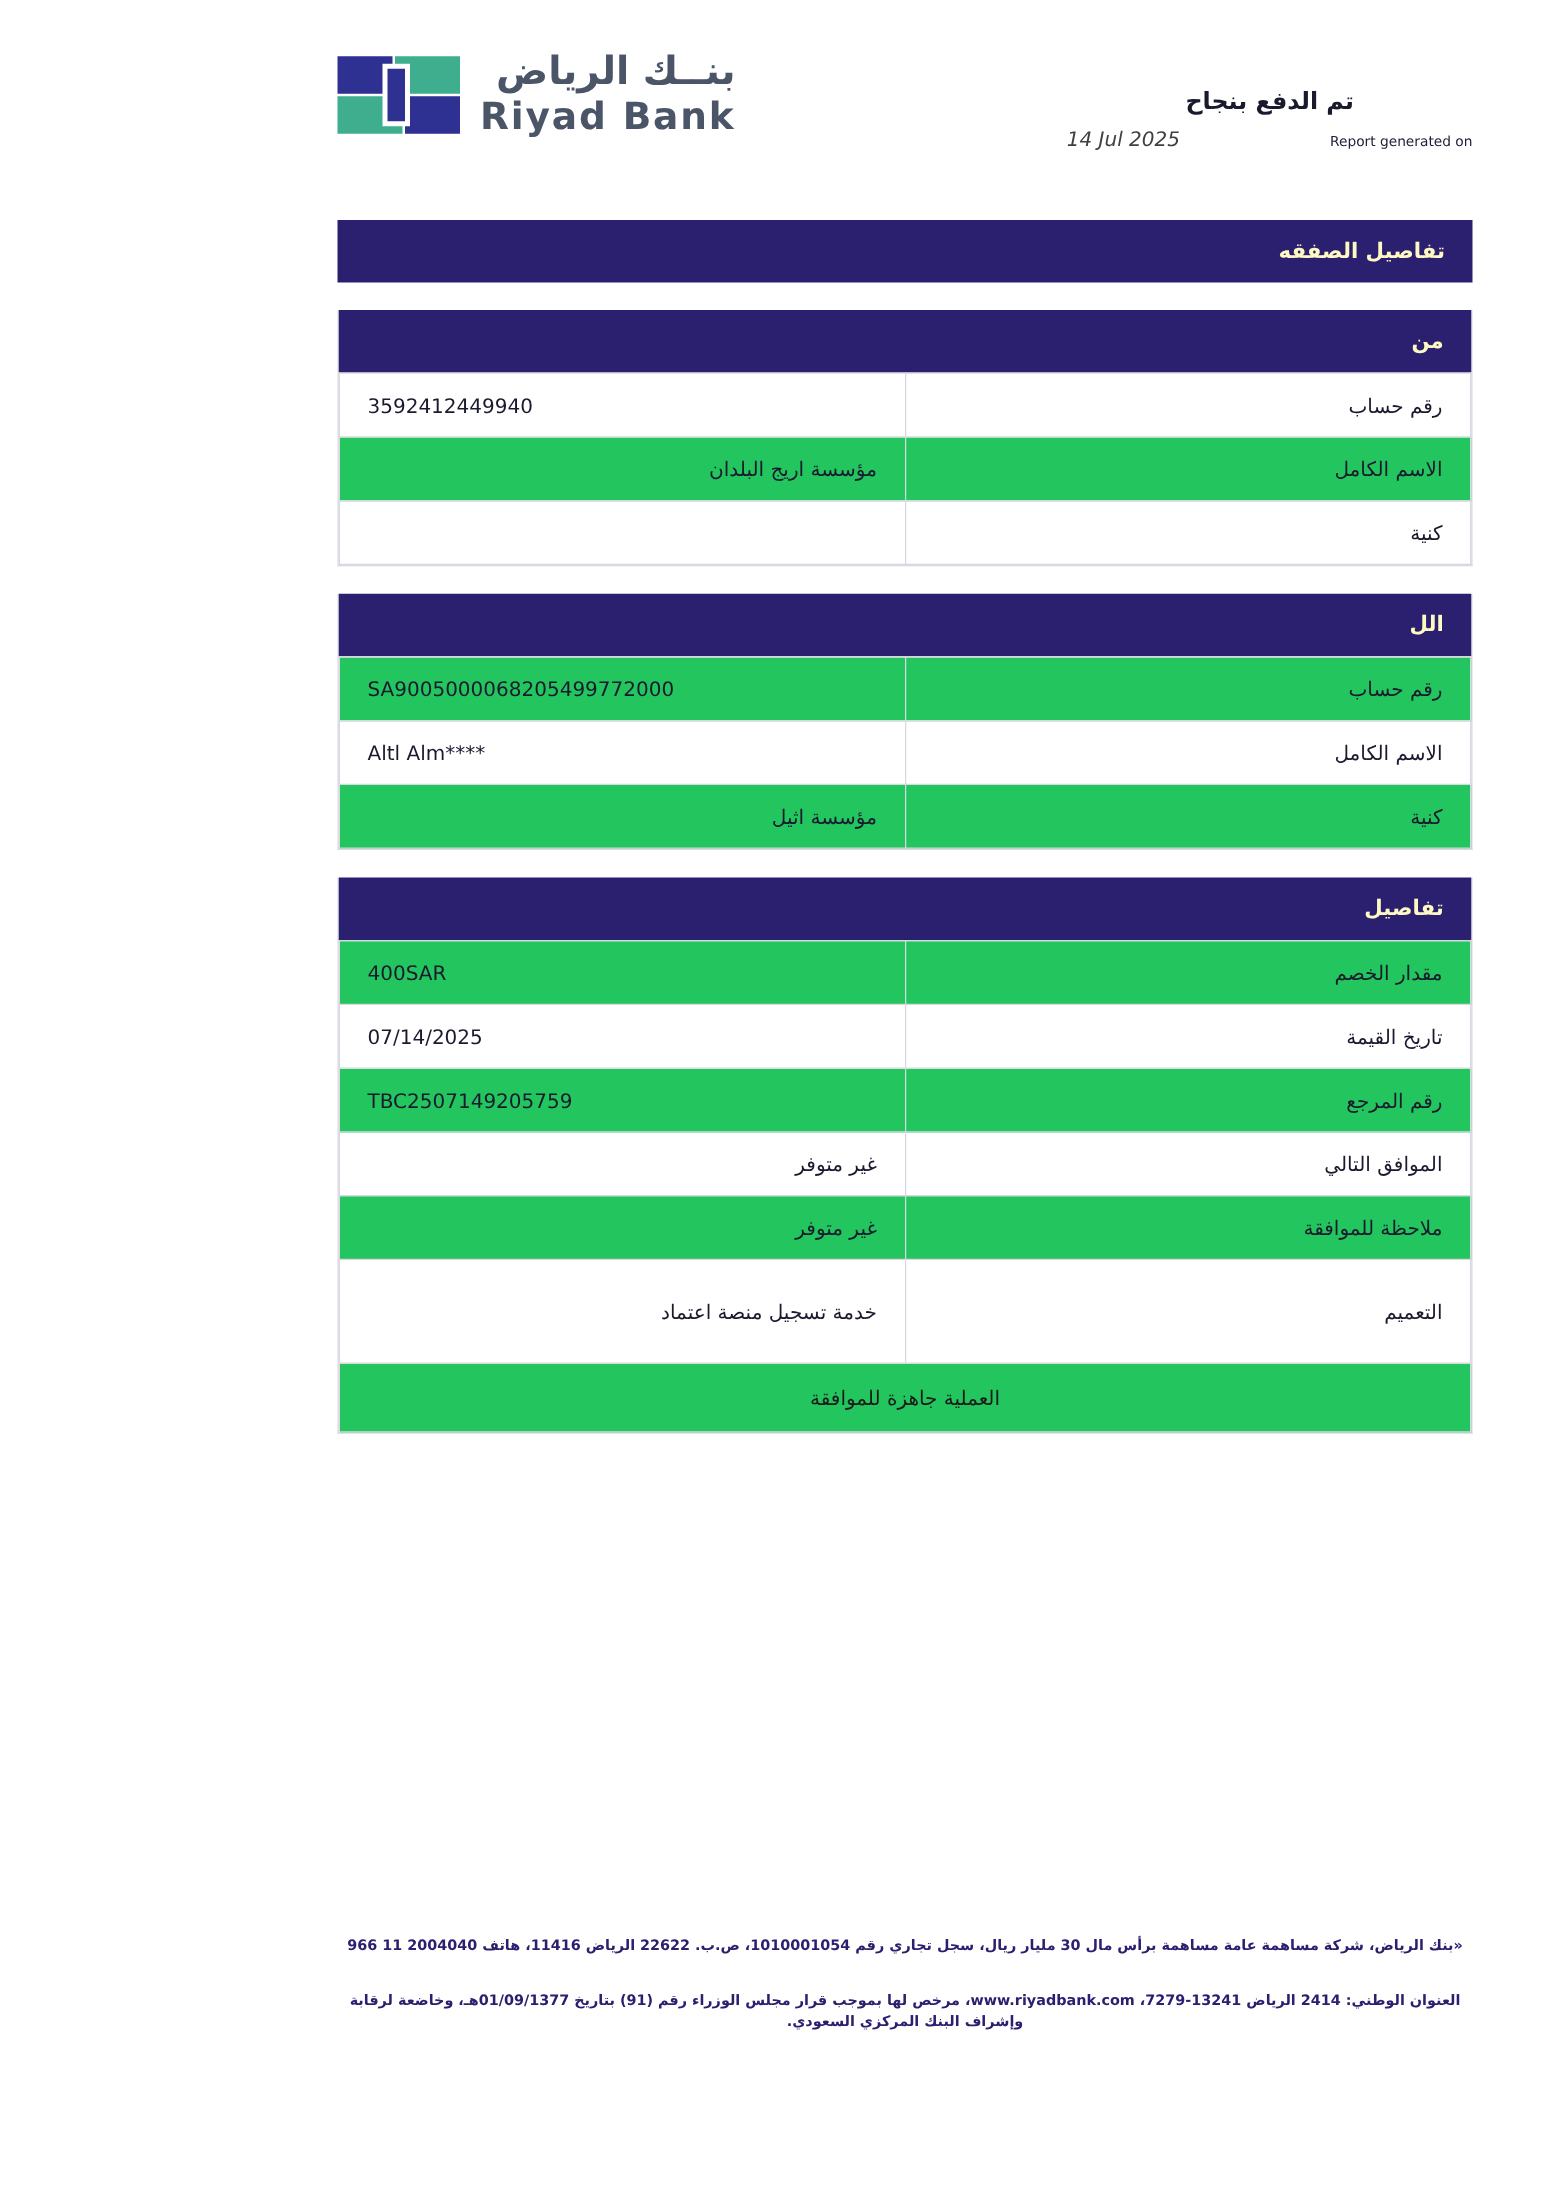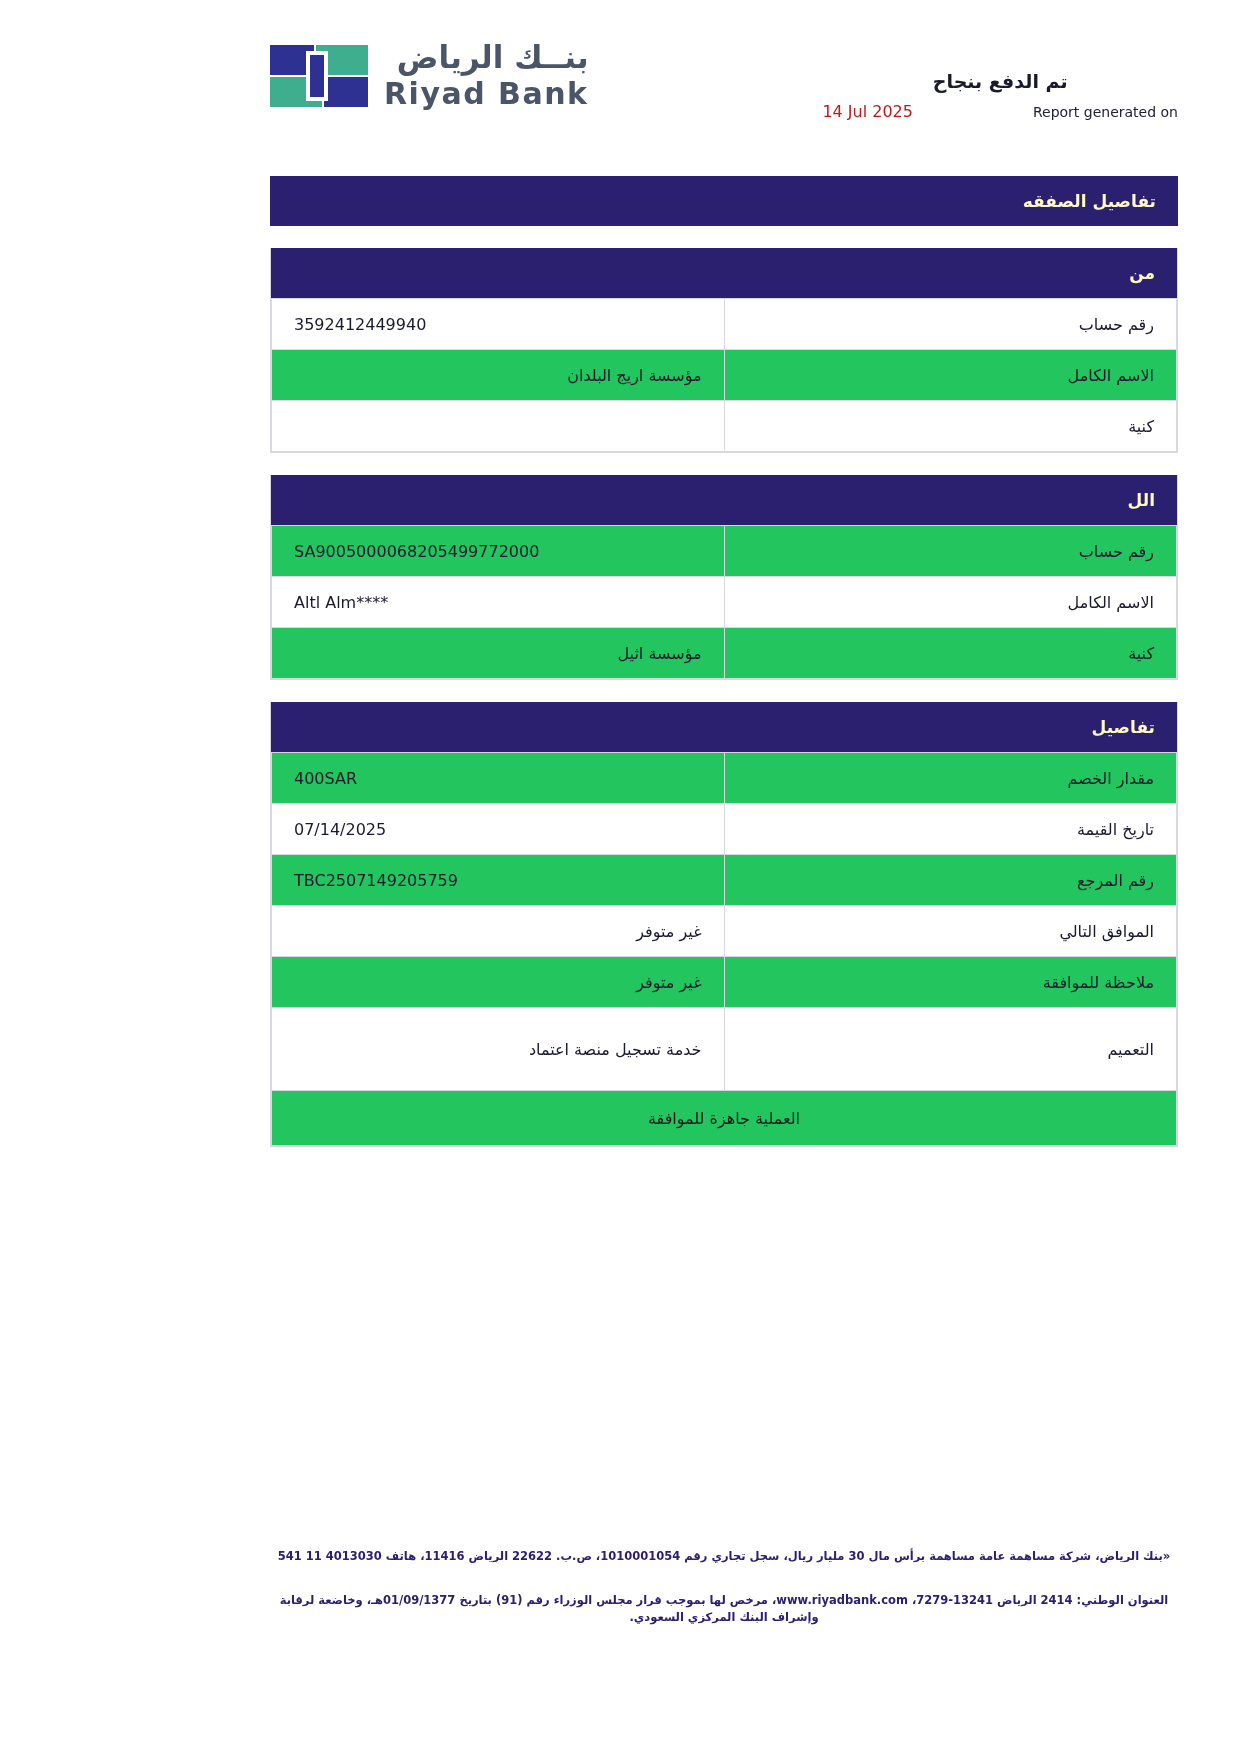--- a/index.html
+++ b/index.html
@@ -53,26 +53,27 @@
   .generated-row {
     display: flex;
     flex-direction: row;
     align-items: baseline;
     gap: 120px;
     direction: ltr;
   }
 
   .generated-date {
     font-size: 16px;
-    color: #b91c1c;
+    color: #404040;
     white-space: nowrap;
+    font-style: italic;
   }
 
   .generated-label {
-    font-size: 14px;
+    font-size: 11px;
     color: #20203a;
     white-space: nowrap;
   }
 
   
   .logo {
     display: flex;
     flex-direction: row;
     align-items: center;
     gap: 16px;
@@ -325,17 +326,17 @@
         <td class="value ar">خدمة تسجيل منصة اعتماد</td>
       </tr>
       <tr class="alt">
         <td class="full" colspan="2">العملية جاهزة للموافقة</td>
       </tr>
     </tbody>
       </table>
   </div>
 
   <div class="footer">
-    <p>«بنك الرياض، شركة مساهمة عامة مساهمة برأس مال 30 مليار ريال، سجل تجاري رقم 1010001054، ص.ب. 22622 الرياض 11416، هاتف 4013030 11 541</p>
+    <p>«بنك الرياض، شركة مساهمة عامة مساهمة برأس مال 30 مليار ريال، سجل تجاري رقم 1010001054، ص.ب. 22622 الرياض 11416، هاتف 2004040 11 966</p>
     <p>العنوان الوطني: 2414 الرياض 13241-7279، www.riyadbank.com، مرخص لها بموجب قرار مجلس الوزراء رقم (91) بتاريخ 01/09/1377هـ، وخاضعة لرقابة وإشراف البنك المركزي السعودي.</p>
   </div>
 
 </div>
 
 </body></html>

